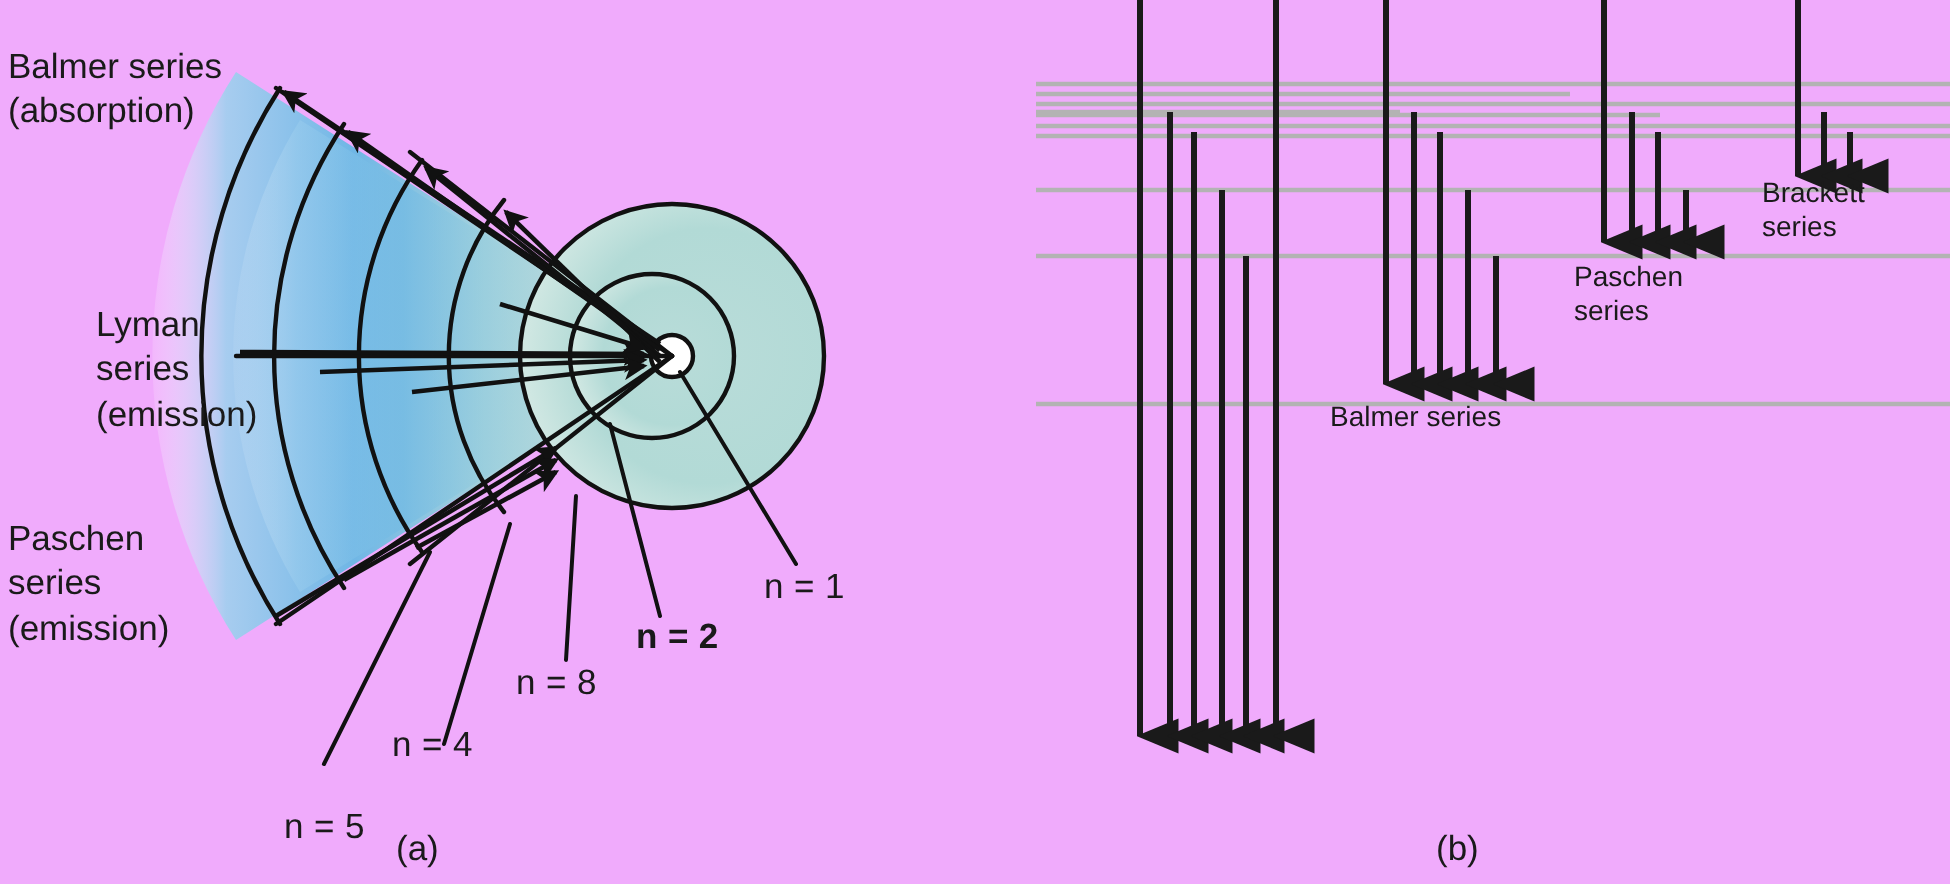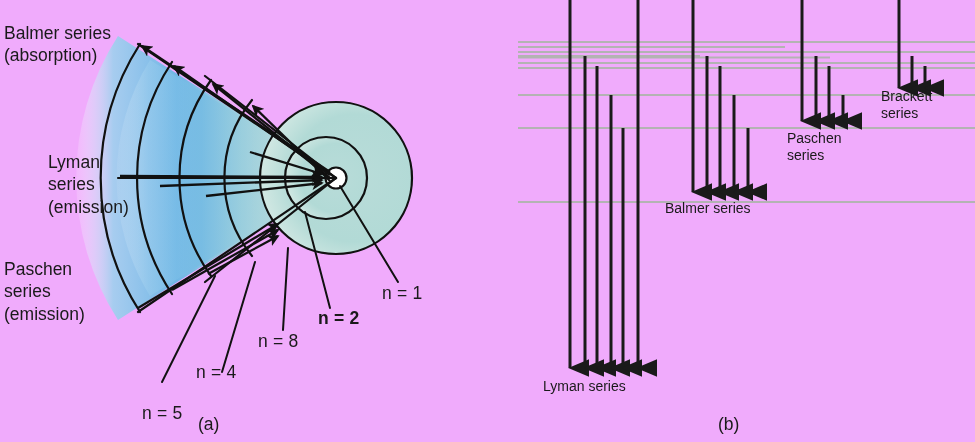--- a/index.html
+++ b/index.html
@@ -223,21 +223,20 @@
 
       <g stroke="#1a1a1a" stroke-width="3" marker-end="url(#arrDown)">
         <line x1="414" y1="0" x2="414" y2="88"></line>
         <line x1="427" y1="56" x2="427" y2="88"></line>
         <line x1="440" y1="66" x2="440" y2="88"></line>
       </g>
     </svg>
 
     <div class="energy-axis-label">Energy</div>
 
-    <div class="series-lbl" style="left:58px;  top:378px;">Lyman series</div>
     <div class="series-lbl" style="left:180px; top:200px;">Balmer series</div>
     <div class="series-lbl" style="left:302px; top:130px;">Paschen
 series</div>
     <div class="series-lbl" style="left:396px; top:88px;">Brackett
 series</div>
   </div>
 
   <div class="caption" id="caption-a">(a)</div>
   <div class="caption" id="caption-b">(b)</div>
 

